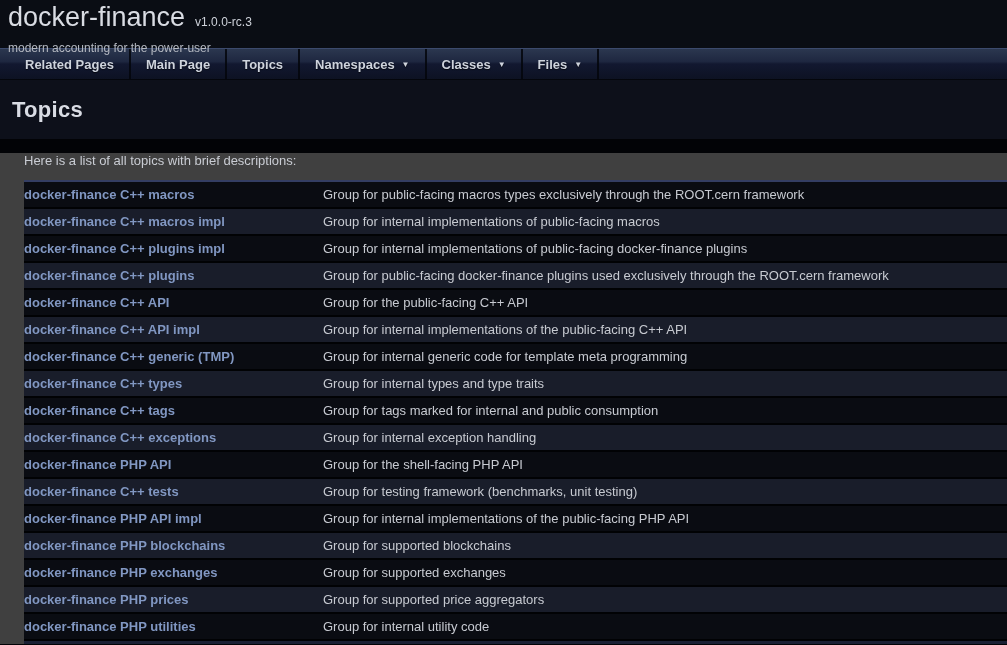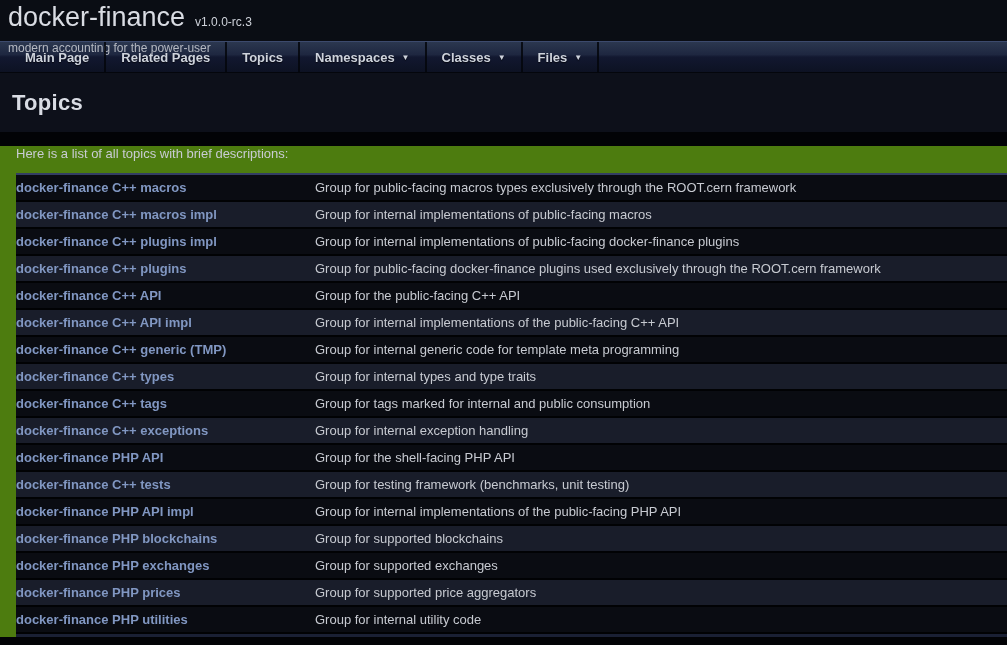--- a/index.html
+++ b/index.html
@@ -5,21 +5,21 @@
   * { box-sizing: border-box; }
   html,body { margin:0; padding:0; }
   body {
     width:1007px; height:645px; overflow:hidden;
     background:#020306;
     font-family:"Liberation Sans", sans-serif;
   }
 
   
   .titlearea {
-    height:41px; background:#0a0d14; padding:1px 0 0 8px;
+    height:48px; background:#0a0d14; padding:1px 0 0 8px;
   }
   .project-line { line-height:32px; white-space:nowrap; }
   .project-name { font-size:27px; color:#d9dce3; }
   .project-version { font-size:12px; color:#ced2da; margin-left:10px; }
   .project-brief { font-size:12px; color:#b5b9c2; margin-top:3px; }
 
   
   .navrow {
     height:32px;
     border-top:1px solid #3c4a6d;
@@ -38,21 +38,21 @@
   }
   .tab-arrow { font-size:8px; margin-left:7px; color:#ced3dc; }
 
   
   .pageheader {
     height:59px; background:#0d101a; padding:17px 0 0 12px;
   }
   .pagetitle { font-size:22px; font-weight:bold; color:#d9dce4; letter-spacing:0.3px; }
 
   
-  .contents { padding-left:16px; background:#4d7c0f; }
+  .contents { padding-left:24px; background:#404040; }
   .intro { margin:14px 0 12px 0; font-size:13px; color:#c9ccd3; }
 
   table.directory {
     border-collapse:collapse; width:995px;
     border-top:2px solid #343e63;
     font-size:13px; table-layout:fixed;
   }
   table.directory td {
     height:27px; padding:0; vertical-align:middle;
     border-bottom:2px solid #010204;
@@ -72,26 +72,26 @@
 <div class="titlearea">
   <div class="project-line">
     <span class="project-name">docker-finance</span><span class="project-version">v1.0.0-rc.3</span>
   </div>
   <div class="project-brief">modern accounting for the power-user</div>
 </div>
 
 <div class="navrow">
   <ul class="tablist" id="tablist">
   <li class="tab">
+    <span class="tab-label">Related Pages</span>
+
+  </li>
+
+  <li class="tab">
     <span class="tab-label">Main Page</span>
-
-  </li>
-
-  <li class="tab">
-    <span class="tab-label">Related Pages</span>
 
   </li>
 
   <li class="tab">
     <span class="tab-label">Topics</span>
 
   </li>
 
   <li class="tab">
     <span class="tab-label">Namespaces</span>

